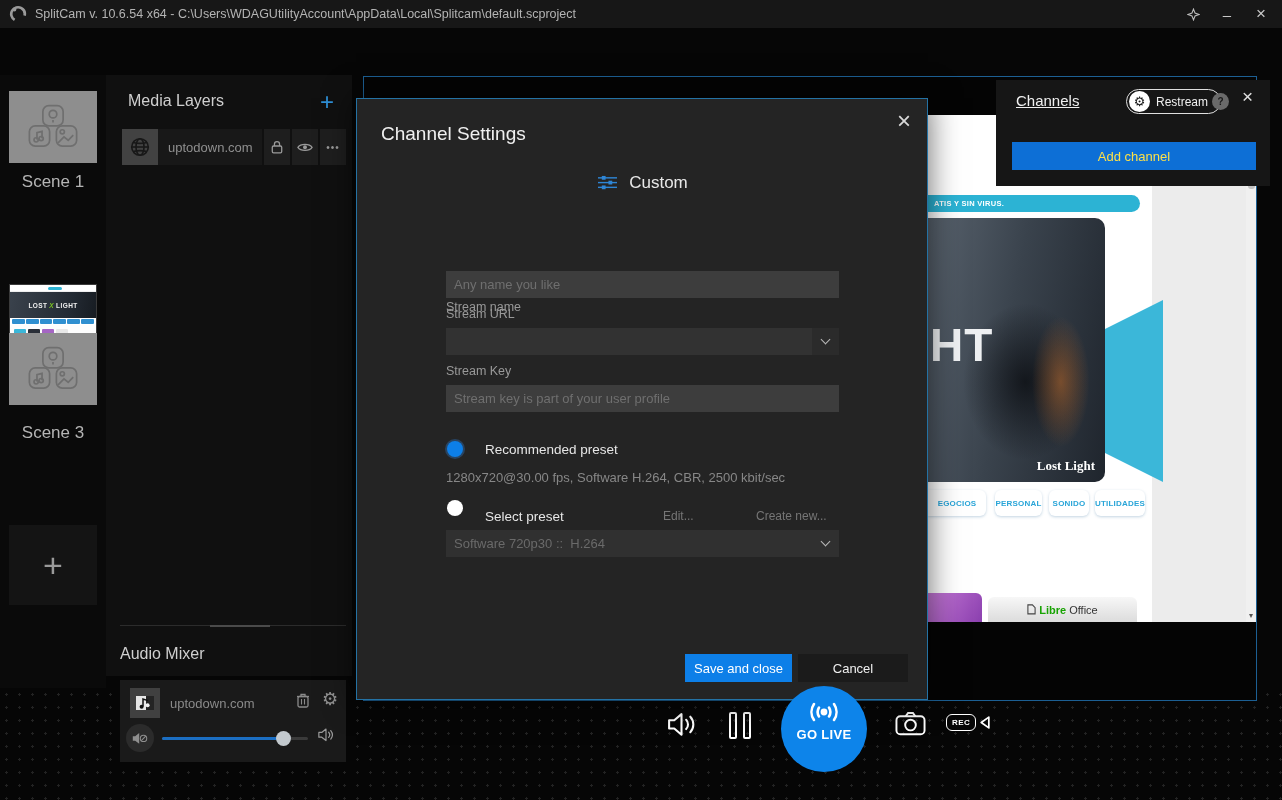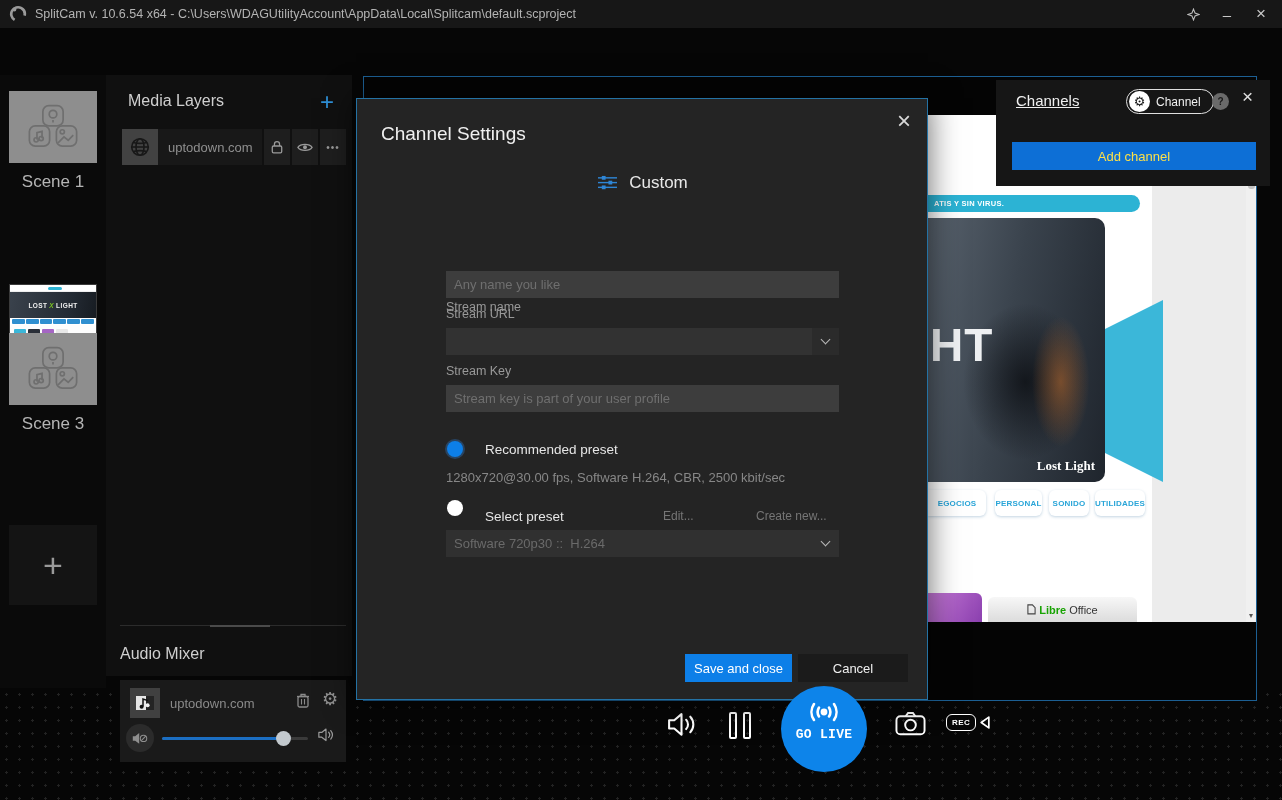--- a/index.html
+++ b/index.html
@@ -126,21 +126,21 @@
   .btn { position:absolute; top:555px; height:28px; font-size:13px; display:flex; align-items:center; justify-content:center; cursor:pointer; border:none; }
   .btn-save { left:328px; width:107px; background:#0d7fe8; color:#fff; }
   .btn-cancel { left:441px; width:110px; background:#1b1b1b; color:#f0f0f0; }
 
   
   .tb-icon { z-index:6; cursor:pointer; }
   .pause-icon { left:729px; top:712px; display:flex; gap:6px; }
   .pause-icon i { width:8px; height:27px; border:2px solid #fff; border-radius:2px; }
   .golive { left:781px; top:686px; width:86px; height:86px; border-radius:50%; background:#0d84ea; z-index:11; display:flex; flex-direction:column; align-items:center; cursor:pointer; }
   .golive svg { margin-top:15px; }
-  .golive-label { color:#fff; font-size:13px; font-weight:bold; margin-top:4px; letter-spacing:.3px;font-family:Liberation Mono, monospace; }
+  .golive-label { color:#fff; font-size:13px; font-weight:bold; margin-top:4px; letter-spacing:.3px; }
   .rec-wrap { left:946px; top:714px; display:flex; align-items:center; gap:3px; }
   .rec-box { border:1.5px solid #fff; border-radius:6px; color:#fff; font-size:8px; font-weight:bold; padding:3px 5px; letter-spacing:.5px; }
 </style>
 </head>
 <body>
 
 <div id="app">
 
   <div class="abs dots"></div>
 
@@ -216,21 +216,21 @@
           <rect x="4" y="26" width="24" height="24" rx="7"></rect>
             <path d="M13 42 v-8 l6 -1.5 v8"></path>
             <circle cx="12" cy="42.5" r="2.5"></circle>
             <circle cx="18" cy="41" r="2.5"></circle>
           <rect x="36" y="26" width="24" height="24" rx="7"></rect>
             <circle cx="43" cy="33" r="2.5"></circle>
             <path d="M38 46 l7-7 5 4 6-6"></path>
         </g>
       </svg>
     </div>
-    <span class="scene-label" style="top:339px;">Scene 3</span>
+    <span class="scene-label" style="top:348px;">Scene 3</span>
 
     <div class="add-scene">+</div>
   </div>
 
   <div class="abs media-panel">
     <span class="media-title">Media Layers</span>
     <span class="media-plus">+</span>
     <div class="layer-row">
       <span class="layer-icon-box">
         <svg viewBox="0 0 20 20" width="20">
@@ -330,21 +330,21 @@
   </div>
   <div class="abs wp-scrollbar">
     <i class="wp-thumbtrack"></i>
     <span class="wp-scrolldown">▾</span>
   </div>
 
   <div class="abs channels">
     <span class="channels-title">Channels</span>
     <span class="restream-pill">
       <span class="restream-gear">⚙</span>
-      <span class="restream-label">Channel</span>
+      <span class="restream-label">Restream</span>
     </span>
     <span class="help-circle">?</span>
     <span class="channels-close">×</span>
     <button class="add-channel">Add channel</button>
   </div>
 
   <div class="abs modal">
     <span class="modal-title">Channel Settings</span>
     <span class="modal-close">×</span>
 

